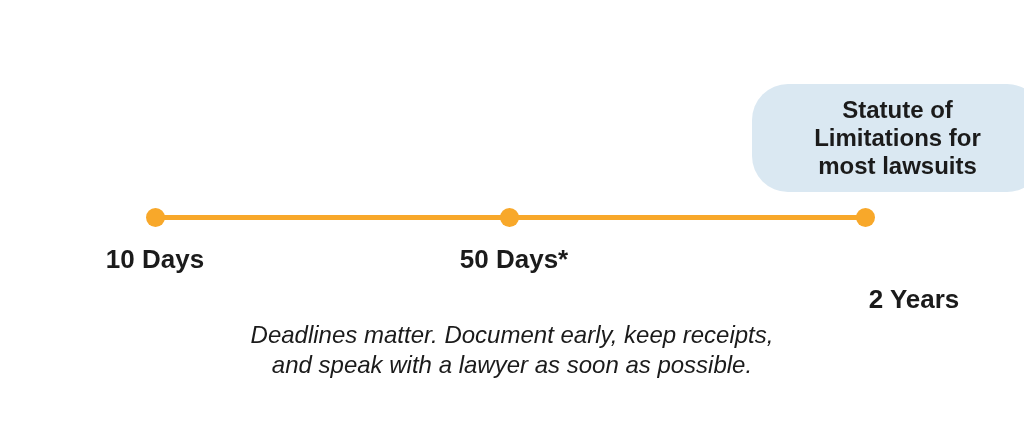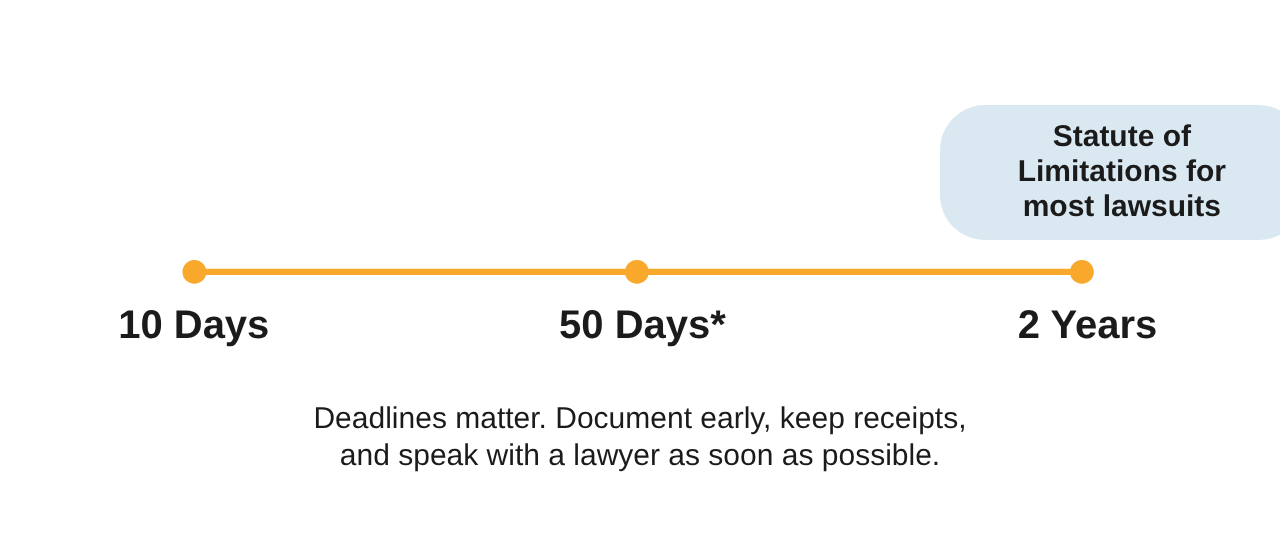--- a/index.html
+++ b/index.html
@@ -63,36 +63,37 @@
   }
   .tl-dot.d1 { left: 146px; }
   .tl-dot.d2 { left: 500px; }
   .tl-dot.d3 { left: 856px; }
 
   .tl-label {
     position: absolute;
     top: 244px;
     transform: translateX(-50%);
     font-weight: bold;
-    font-size: 32px;
+    font-size: 26px;
     line-height: 30px;
     color: var(--text);
     white-space: nowrap;
     text-align: right;
   }
   .tl-label.l1 { left: 155px; }
   .tl-label.l2 { left: 514px; }
-  .tl-label.l3 { left: 870px; }
+  .tl-label.l3 { left: 914px; margin-top: 40px; }
 
   .footnote {
     position: absolute;
     top: 320px;
     left: 0;
     width: 1024px;
     text-align: center;
+    font-style: italic;
     font-size: 24px;
     line-height: 30px;
     color: var(--text);
     white-space: pre-line;
   }
 </style>
 </head>
 <body>
 
 <div class="canvas">

